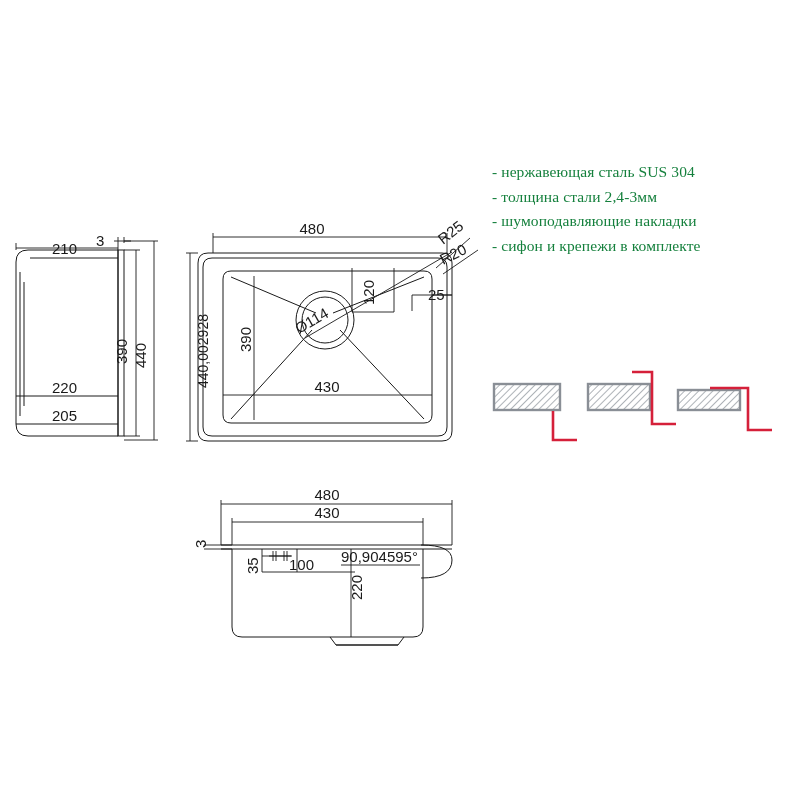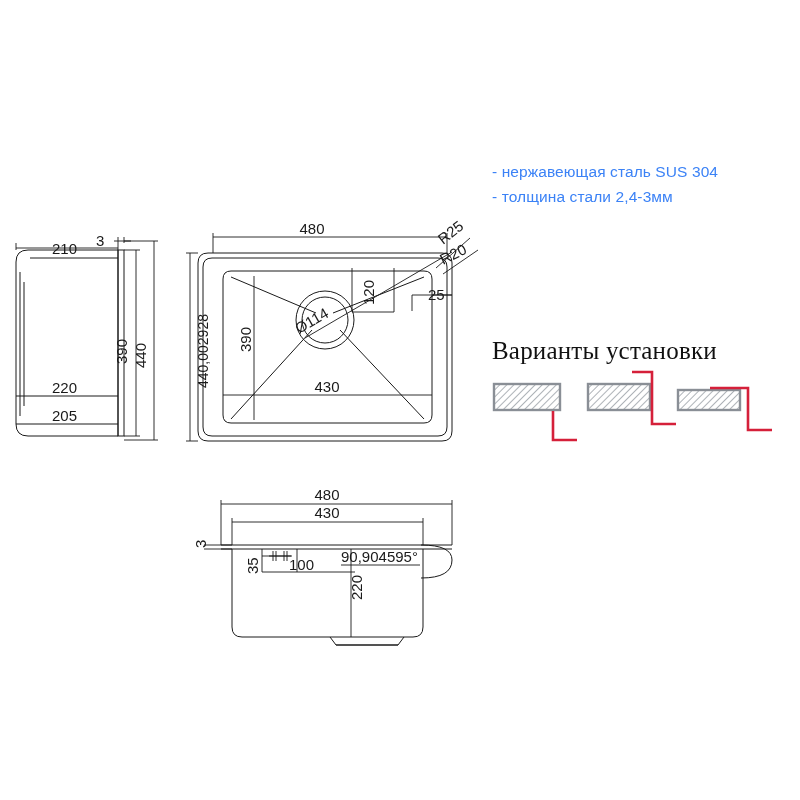--- a/index.html
+++ b/index.html
@@ -1,22 +1,22 @@
 <!DOCTYPE html>
 <html><head>
 <meta charset="utf-8">
 <style>
   html,body{margin:0;padding:0;background:#fff;}
   body{width:800px;height:800px;position:relative;overflow:hidden;
        font-family:"Liberation Sans",sans-serif;color:#1a1a1a;}
   .stage{position:absolute;left:0;top:0;width:800px;height:800px;}
   svg{position:absolute;left:0;top:0;}
   .spec-list{position:absolute;left:492px;top:160px;width:300px;}
-  .spec-line{font-family:Liberation Sans, sans-serif;font-size:15.5px;
-             line-height:24.5px;color:#3b82f6;white-space:nowrap;letter-spacing:.1px;}
+  .spec-line{font-family:Liberation Serif, serif;font-size:15.5px;
+             line-height:24.5px;color:#15803d;white-space:nowrap;letter-spacing:.1px;}
   .variants-title{position:absolute;left:492px;top:337px;
                   font-family:"Liberation Serif",serif;font-size:25px;
                   color:#111;letter-spacing:.2px;white-space:nowrap;}
 </style>
 </head>
 <body>
 
 <div class="stage">
 
 <svg width="800" height="800" viewBox="0 0 800 800">
@@ -189,17 +189,18 @@
     <text x="0" y="0" transform="translate(258,574) rotate(-90)">35</text>
     <text x="289" y="570">100</text>
     <text x="341" y="562">90,904595°</text>
     <text x="0" y="0" transform="translate(362,600) rotate(-90)">220</text>
   </g>
 </svg>
 
 <div class="spec-list">
   <div class="spec-line">- нержавеющая сталь SUS 304</div>
   <div class="spec-line">- толщина стали 2,4-3мм</div>
+  <div class="spec-line">- шумоподавляющие накладки</div>
+  <div class="spec-line">- сифон и крепежи в комплекте</div>
 </div>
 
-<div class="variants-title">Варианты установки</div>
 
 </div>
 
 </body></html>

